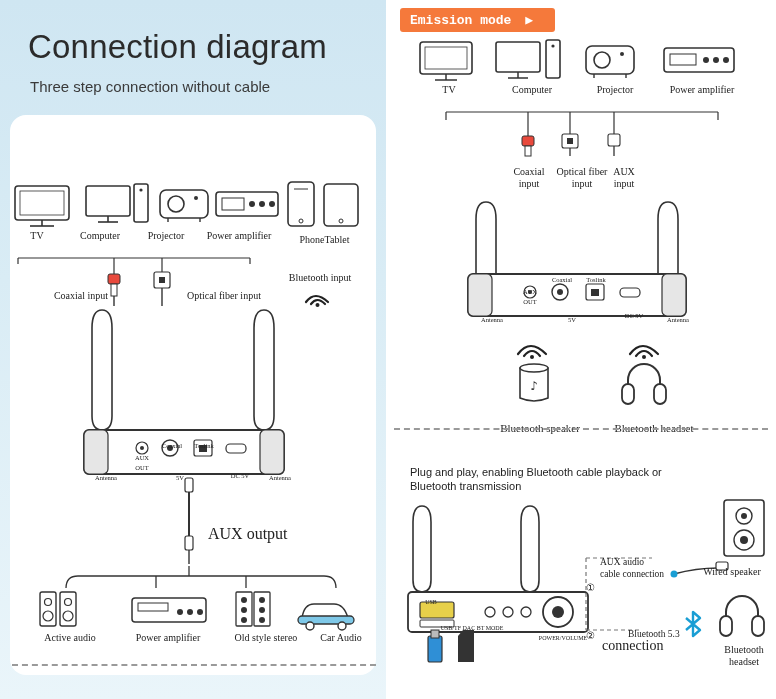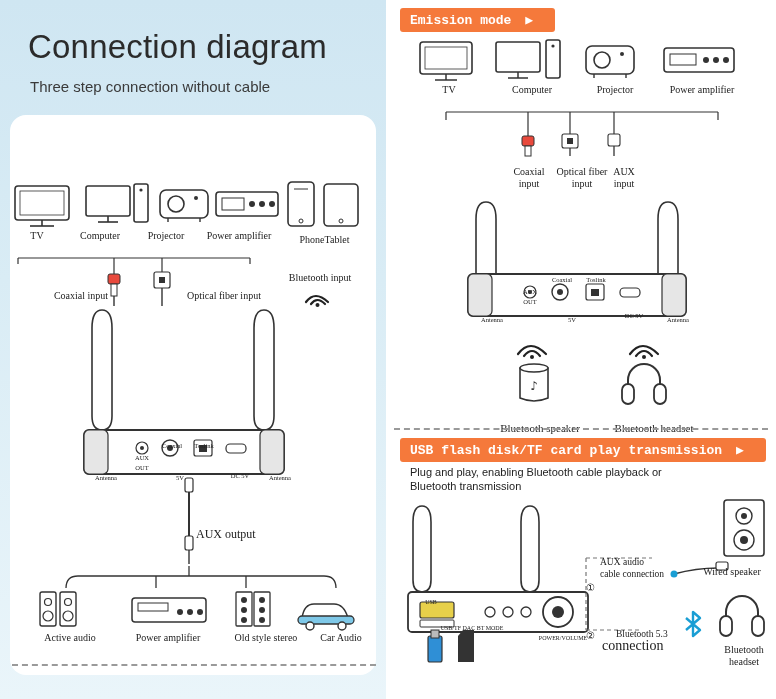--- a/index.html
+++ b/index.html
@@ -45,21 +45,21 @@
     position:absolute;left:386px;top:0;width:2px;height:699px;background:#bcdcea;
   }
   .dash-h{
     position:absolute;border-top:2px dashed #9a9a9a;height:0;
   }
 
   
   .lbl{position:absolute;font-size:10px;color:#222;text-align:center;line-height:12px;font-family:Liberation Serif, serif;}
   .lbl.l{text-align:left;}
   .lbl11{font-size:11px;margin-top:12px;}
-  .lbl12{font-size:12px;}
+  .lbl12{font-size:16px;margin-left:12px;}
 
   svg{display:block;overflow:visible;}
   .txtbox{position:absolute;font-size:11px;color:#222;line-height:13px;}
 </style>
 </head>
 <body>
 
 <div class="page">
 
   <div class="left">
@@ -360,26 +360,20 @@
       <path d="M10,24 v-6 a16,16 0 0 1 32,0 v6" fill="none" stroke="#333" stroke-width="2"></path>
       <rect x="4" y="22" width="12" height="20" rx="6" fill="#fff" stroke="#333" stroke-width="1.8"></rect>
       <rect x="36" y="22" width="12" height="20" rx="6" fill="#fff" stroke="#333" stroke-width="1.8"></rect>
     </svg>
 
     <div class="lbl lbl11" style="left:84px;top:410px;width:140px;">Bluetooth speaker</div>
     <div class="lbl lbl11" style="left:198px;top:410px;width:140px;">Bluetooth headset</div>
 
     <div class="dash-h" style="left:8px;top:428px;width:374px;"></div>
 
-    <div class="ribbon-wrap" style="left:14px;top:438px;">
-      <span class="ribbon">
-        <span>USB flash disk/TF card play transmission</span>
-        <span class="arrow">▶</span>
-      </span>
-    </div>
 
     <div class="txtbox" style="left:24px;top:480px;width:350px;">Bluetooth transmission</div>
     <div class="txtbox" style="left:24px;top:466px;width:350px;">Plug and play, enabling Bluetooth cable playback or</div>
 
     <svg style="position:absolute;left:22px;top:500px;" width="200" height="140">
       <g>
         <path d="M14,6 q9,0 9,16 v58 q0,12 -9,12 q-9,0 -9,-12 v-58 q0,-16 9,-16z" fill="#fff" stroke="#333" stroke-width="1.6"></path>
       </g>
       <g>
         <path d="M122,6 q9,0 9,16 v58 q0,12 -9,12 q-9,0 -9,-12 v-58 q0,-16 9,-16z" fill="#fff" stroke="#333" stroke-width="1.6"></path>
@@ -419,21 +413,21 @@
       <g transform="translate(104,62)">
         <path d="M0,16 L14,4 L7,-2 V22 L14,16 L0,4" fill="none" stroke="#1a9ed4" stroke-width="2.4" stroke-linejoin="round"></path>
       </g>
     </svg>
 
     <div class="lbl l" style="left:214px;top:556px;width:90px;font-size:9.5px;">AUX audio</div>
     <div class="lbl l" style="left:214px;top:568px;width:100px;font-size:9.5px;">cable connection</div>
     <div class="lbl l" style="left:200px;top:582px;width:14px;font-size:10px;">①</div>
 
     <div class="lbl l" style="left:200px;top:630px;width:14px;font-size:10px;">②</div>
-    <div class="lbl l" style="left:216px;top:628px;width:90px;font-size:9.5px;padding-left:14px;">Bluetooth 5.3</div>
+    <div class="lbl l" style="left:228px;top:628px;width:90px;font-size:9.5px;padding-left:14px;">Bluetooth 5.3</div>
     <div class="lbl l" style="left:216px;top:640px;width:90px;font-size:14px;">connection</div>
 
     <svg style="position:absolute;left:334px;top:498px;" width="50" height="64">
       <rect x="4" y="2" width="40" height="56" rx="3" fill="#fff" stroke="#333" stroke-width="1.6"></rect>
       <circle cx="24" cy="18" r="8" fill="none" stroke="#333" stroke-width="1.4"></circle>
       <circle cx="24" cy="18" r="3" fill="#333"></circle>
       <circle cx="24" cy="42" r="10" fill="none" stroke="#333" stroke-width="1.4"></circle>
       <circle cx="24" cy="42" r="4" fill="#333"></circle>
     </svg>
     <div class="lbl" style="left:300px;top:566px;width:92px;font-size:10px;">Wired speaker</div>

